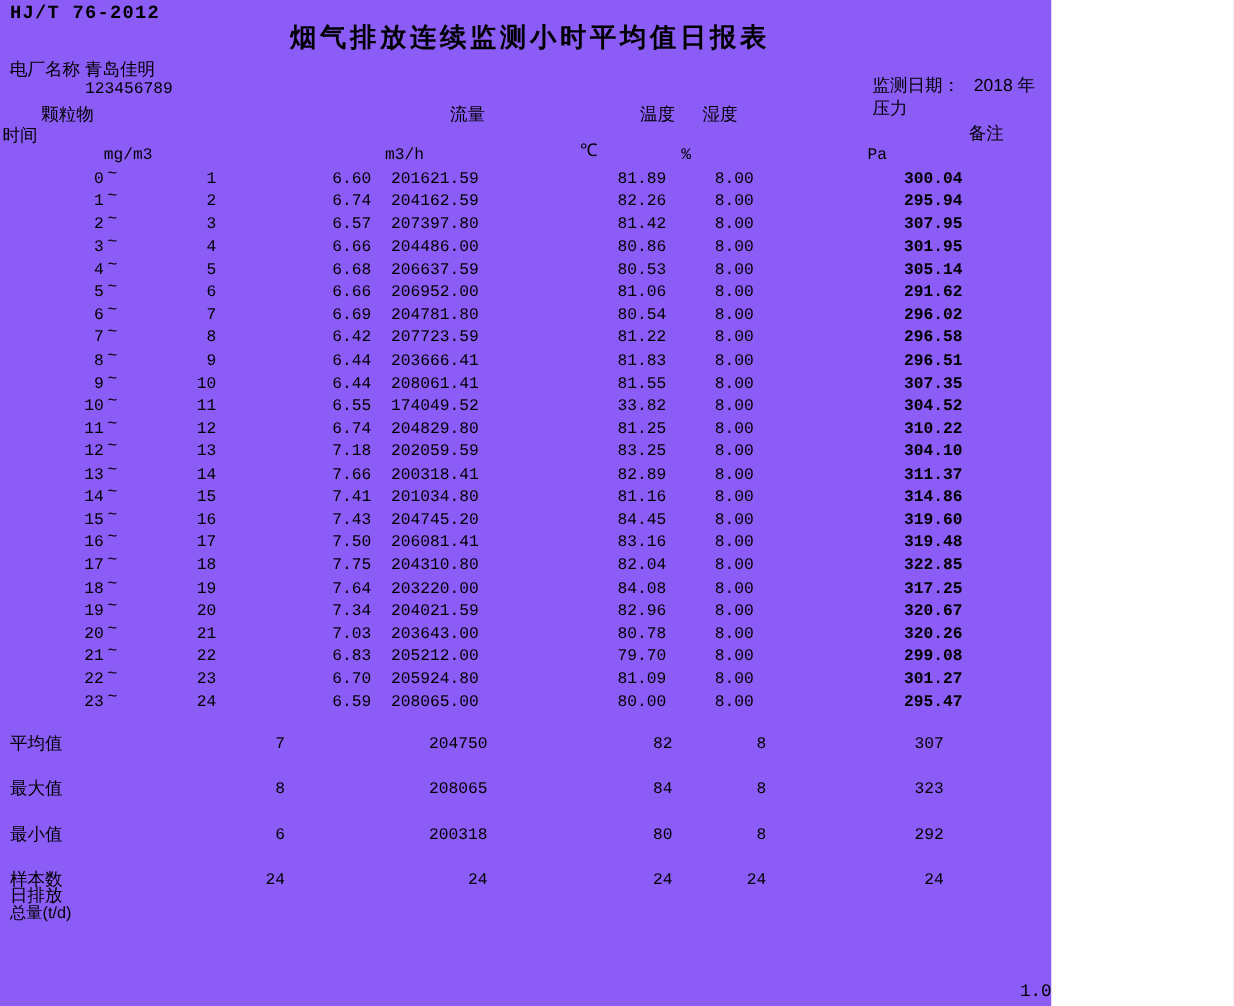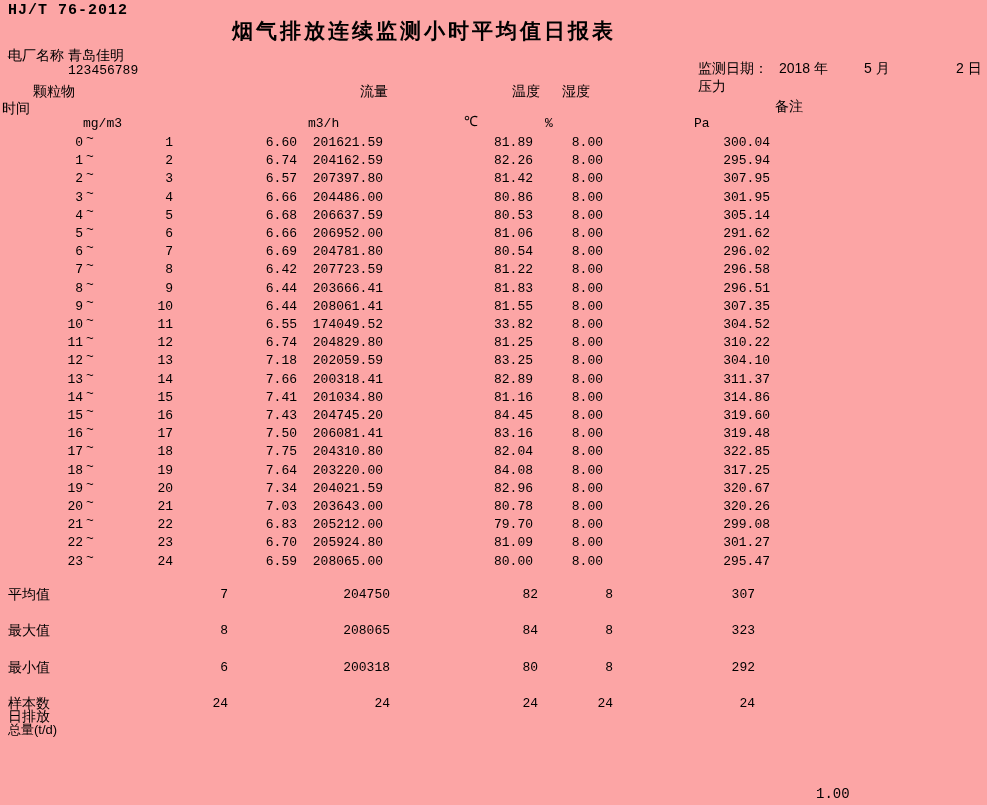--- a/index.html
+++ b/index.html
@@ -1,17 +1,17 @@
 <!DOCTYPE html>
 <html><head>
 <meta charset="utf-8">
 <style>
   html,body { margin:0; padding:0; background:#ffffff; }
   .page {
-    position:relative; width:987px; height:805px; background:#fca5a5;
+    position:relative; width:841px; height:805px; background:#8b5cf6;
     color:#000; font-family:"Liberation Mono","DejaVu Sans Mono",monospace;
     overflow:hidden;
   }
   .abs { position:absolute; white-space:pre; line-height:1.15; }
   .cjk { font-family:"Liberation Sans",sans-serif; font-size:14px; }
   .num { font-size:13px; }
 
   .standard { left:8px; top:2px; font-size:15px; font-weight:bold; letter-spacing:1px; }
   .title { left:232px; top:19px; font-size:21px; font-weight:bold; letter-spacing:3px;
            font-family:"Liberation Sans",sans-serif; }
@@ -43,21 +43,21 @@
   #rows { position:absolute; left:0; top:135px; width:987px; height:440px; }
   .row { position:absolute; left:0; width:987px; height:18px; }
   .row span { position:absolute; top:0; font-size:13px; text-align:right; white-space:pre; }
   .c-start { left:40px;  width:43px; }
   .tilde   { left:86px;  width:14px; top:-4px !important; text-align:left !important; }
   .c-end   { left:110px; width:63px; }
   .c-dust  { left:210px; width:87px; }
   .c-flow  { left:273px; width:110px; }
   .c-temp  { left:445px; width:88px; }
   .c-hum   { left:545px; width:58px; }
-  .c-press { left:660px; width:110px; }
+  .c-press { left:660px; width:110px;font-weight:bold; }
 
   #summary { position:absolute; left:0; top:587px; width:987px; height:150px; }
   .srow { position:absolute; left:0; width:987px; height:18px; }
   .srow .s-label { position:absolute; left:8px; top:-1px; font-family:"Liberation Sans",sans-serif; font-size:14px; }
   .srow span.sval { position:absolute; top:0; font-size:13px; text-align:right; white-space:pre; }
   .s1 { left:150px; width:78px; }
   .s2 { left:290px; width:100px; }
   .s3 { left:460px; width:78px; }
   .s4 { left:556px; width:57px; }
   .s5 { left:665px; width:90px; }

